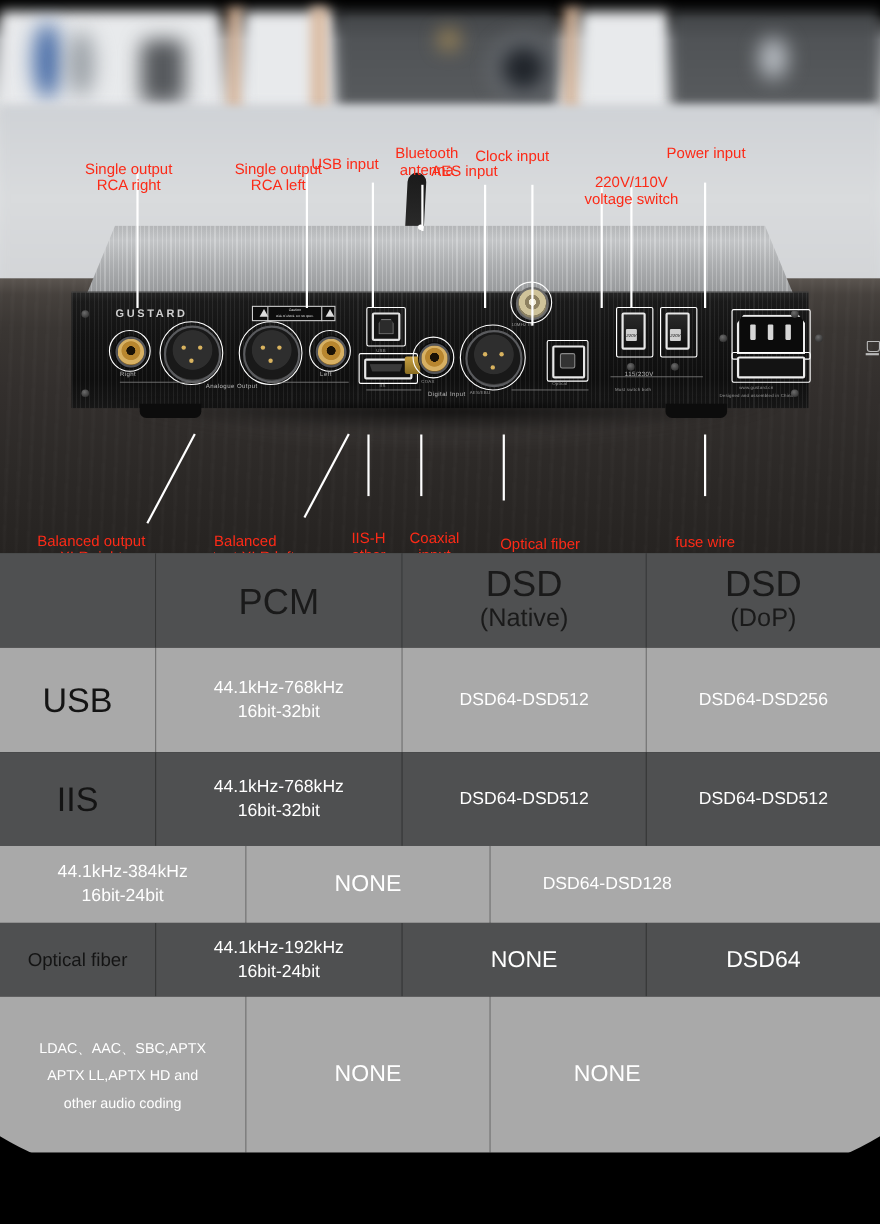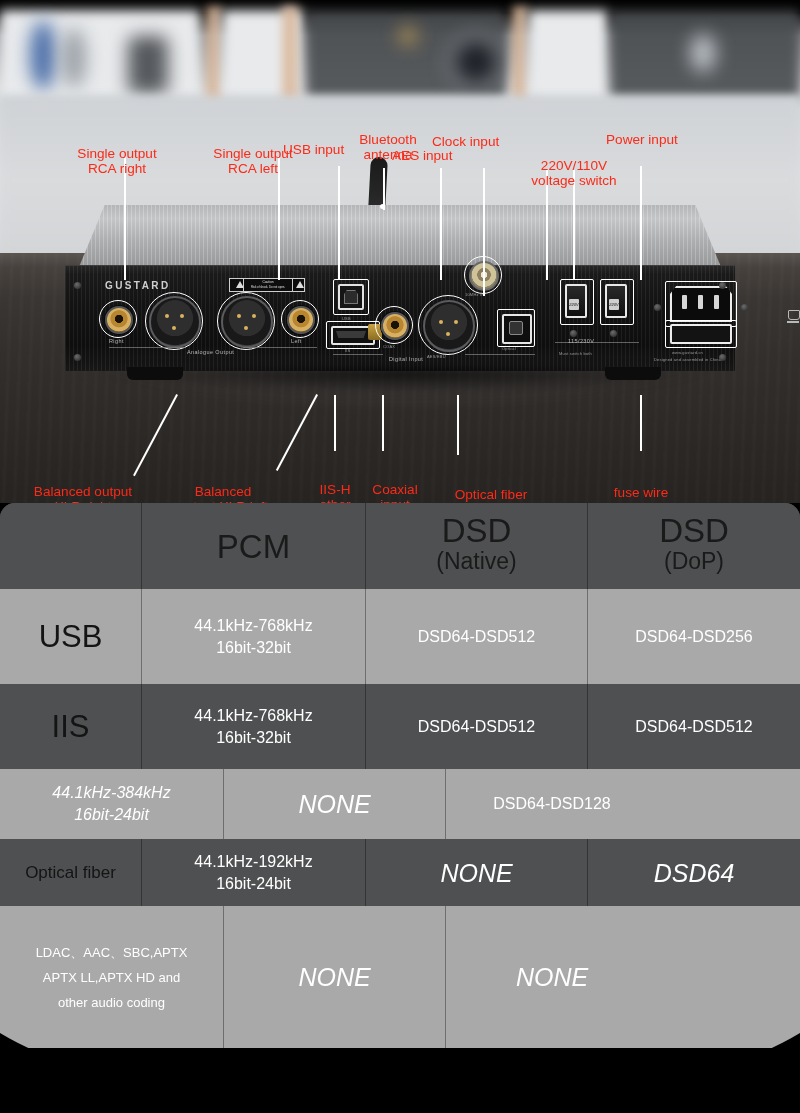--- a/index.html
+++ b/index.html
@@ -108,39 +108,39 @@
   .lead{position:absolute;width:1.6px;background:#fff;}
   .lead-d{position:absolute;height:1.6px;background:#fff;transform-origin:0 0;}
   .dot{position:absolute;width:5px;height:5px;border-radius:50%;background:#fff;}
 
   
   .lbl{position:absolute;color:#fc2a17;font-size:13.6px;line-height:15px;white-space:pre;
        font-family:"Liberation Sans",sans-serif;}
   .lbl.c{text-align:center;margin-top:31px;}
 
   
-  .spec{position:absolute;left:0;top:503px;width:800px;height:545px;overflow:hidden;border-radius:15px;}
+  .spec{position:absolute;left:0;top:503px;width:800px;height:545px;overflow:hidden;}
   .srow{position:absolute;left:0;width:800px;display:flex;}
   .scell{box-sizing:border-box;display:flex;align-items:center;justify-content:center;
      text-align:center;border-right:1px solid rgba(0,0,0,.35);padding:2px 6px;}
   .scell:last-child{border-right:none;}
   .c0{width:142px;}
   .c1{width:224px;}
   .c2{width:222px;}
   .c3{width:212px;}
   .dark{background:#4f5051;}
   .light{background:#a9a9a9;}
   .hdr-txt{color:#1a1a1a;font-size:33px;line-height:31px;}
   .hdr-sub{font-size:23px;display:block;}
   .rowhead{color:#141414;}
   .rh-xl{font-size:31px;}
   .rh-md{font-size:17px;}
   .rh-sm{font-size:16px;line-height:21px;text-align:left;}
   .val{color:#fff;font-size:16px;line-height:22px;}
-  .val.lg{font-size:25px;font-style:italic;}
+  .val.lg{font-size:21px;}
   .leftpad{justify-content:flex-start;padding-left:10px;}
   .ell-cut{position:absolute;left:0;top:955px;width:800px;height:158px;overflow:hidden;}
   .ell-cut .inner{position:absolute;left:-60px;top:-158px;width:920px;height:316px;border-radius:50%;
     box-shadow:0 0 0 9999px #000;}
   .footer-black{position:absolute;left:0;top:1048px;width:800px;height:65px;background:#000;}
 </style>
 </head>
 <body>
 
 <div id="page">
@@ -369,21 +369,21 @@
 
     <div class="srow dark" style="top:181px;height:85px;">
       <div class="scell c0 rowhead rh-xl">IIS</div>
       <div class="scell c1 val" style="white-space:pre;">44.1kHz-768kHz
 16bit-32bit</div>
       <div class="scell c2 val">DSD64-DSD512</div>
       <div class="scell c3 val">DSD64-DSD512</div>
     </div>
 
     <div class="srow light" style="top:266px;height:70px;">
-      <div class="scell c1 val" style="white-space:pre;font-style:italic;">44.1kHz-384kHz
+      <div class="scell c1 val" style="white-space:pre;">44.1kHz-384kHz
 16bit-24bit</div>
       <div class="scell c2 val lg">NONE</div>
       <div class="scell c3 val">DSD64-DSD128</div>
     </div>
 
     <div class="srow dark" style="top:336px;height:67px;">
       <div class="scell c0 rowhead rh-md">Optical fiber</div>
       <div class="scell c1 val" style="white-space:pre;">44.1kHz-192kHz
 16bit-24bit</div>
       <div class="scell c2 val lg">NONE</div>

